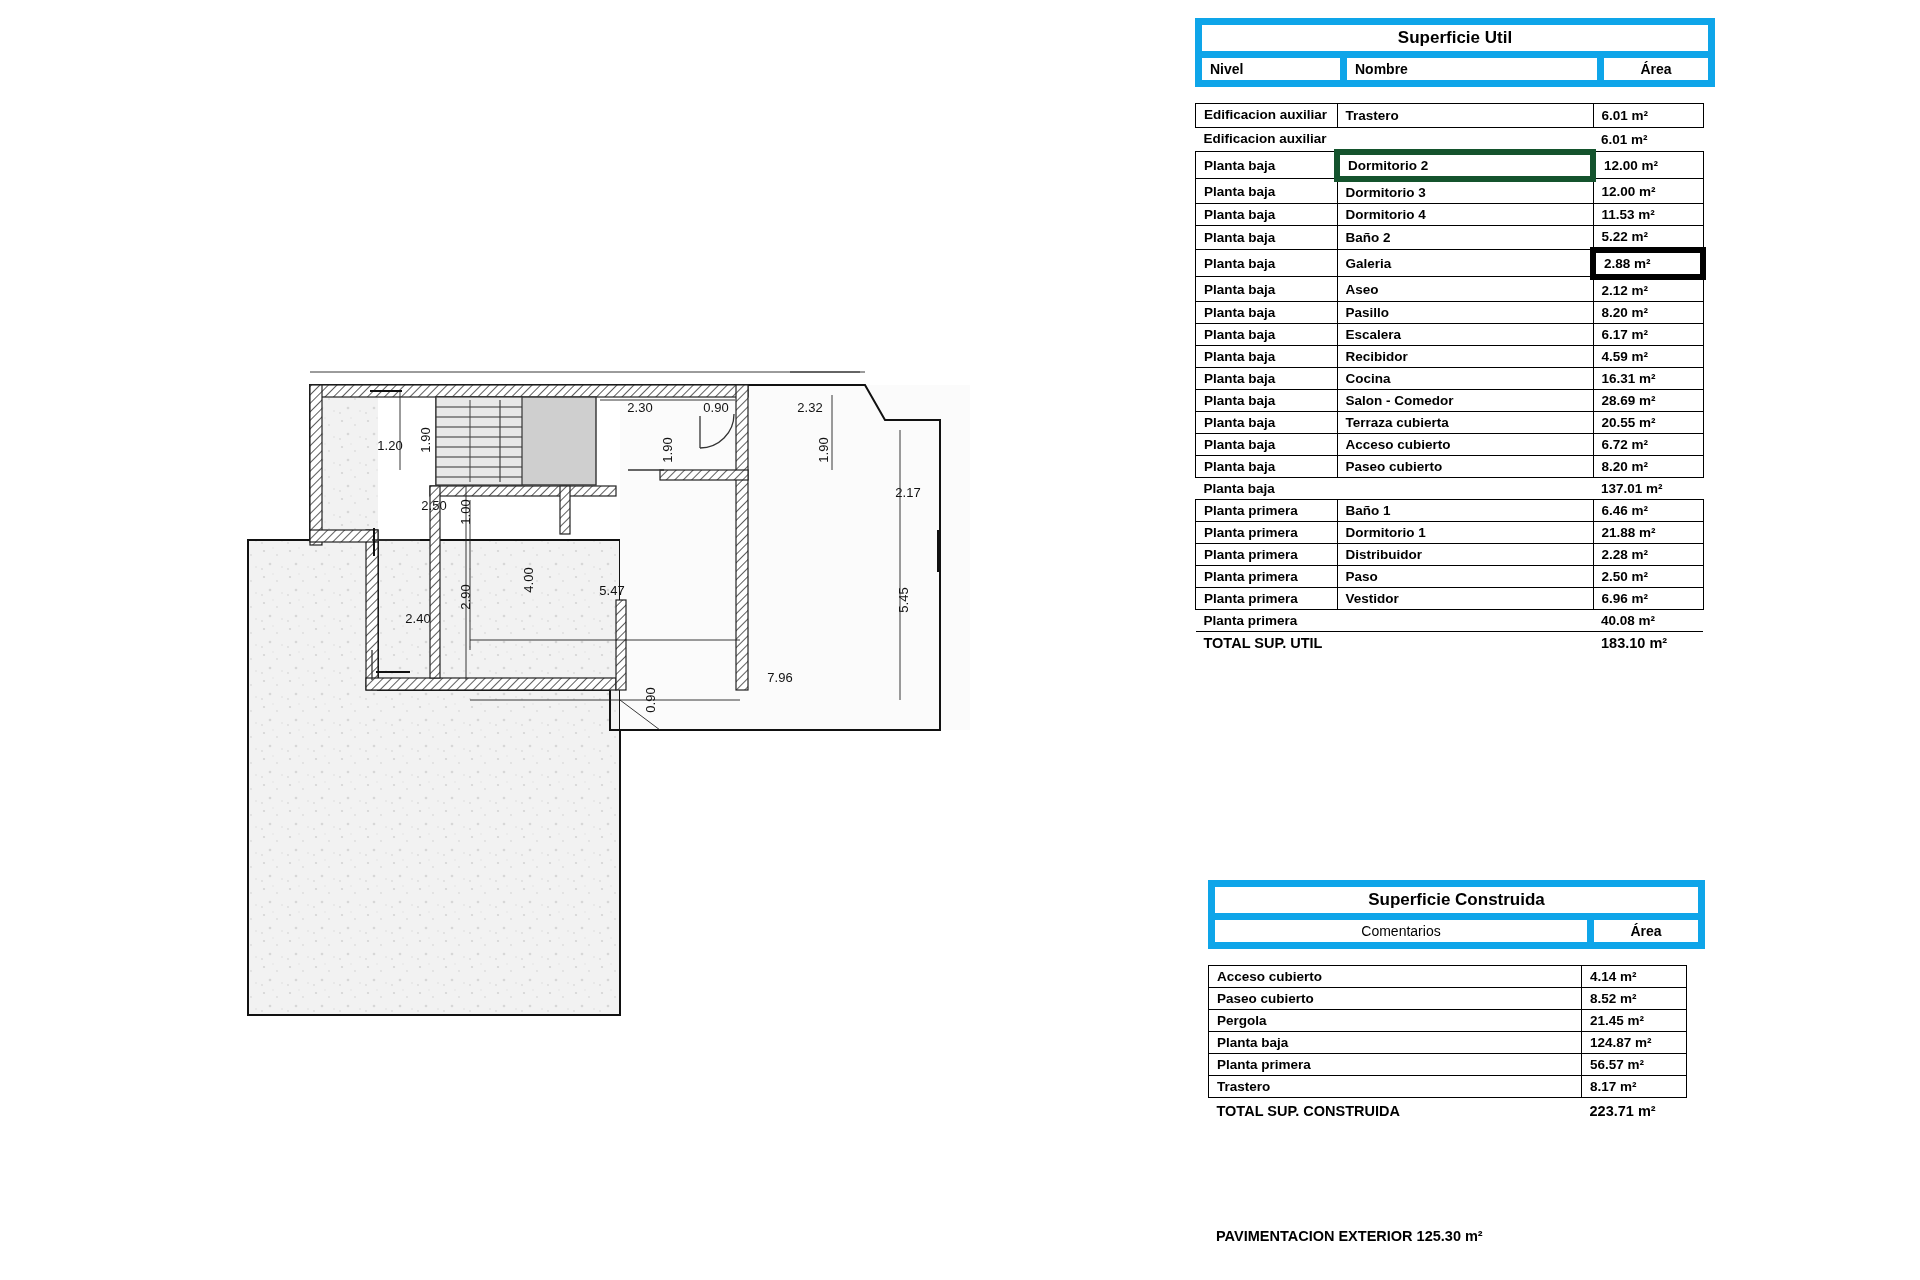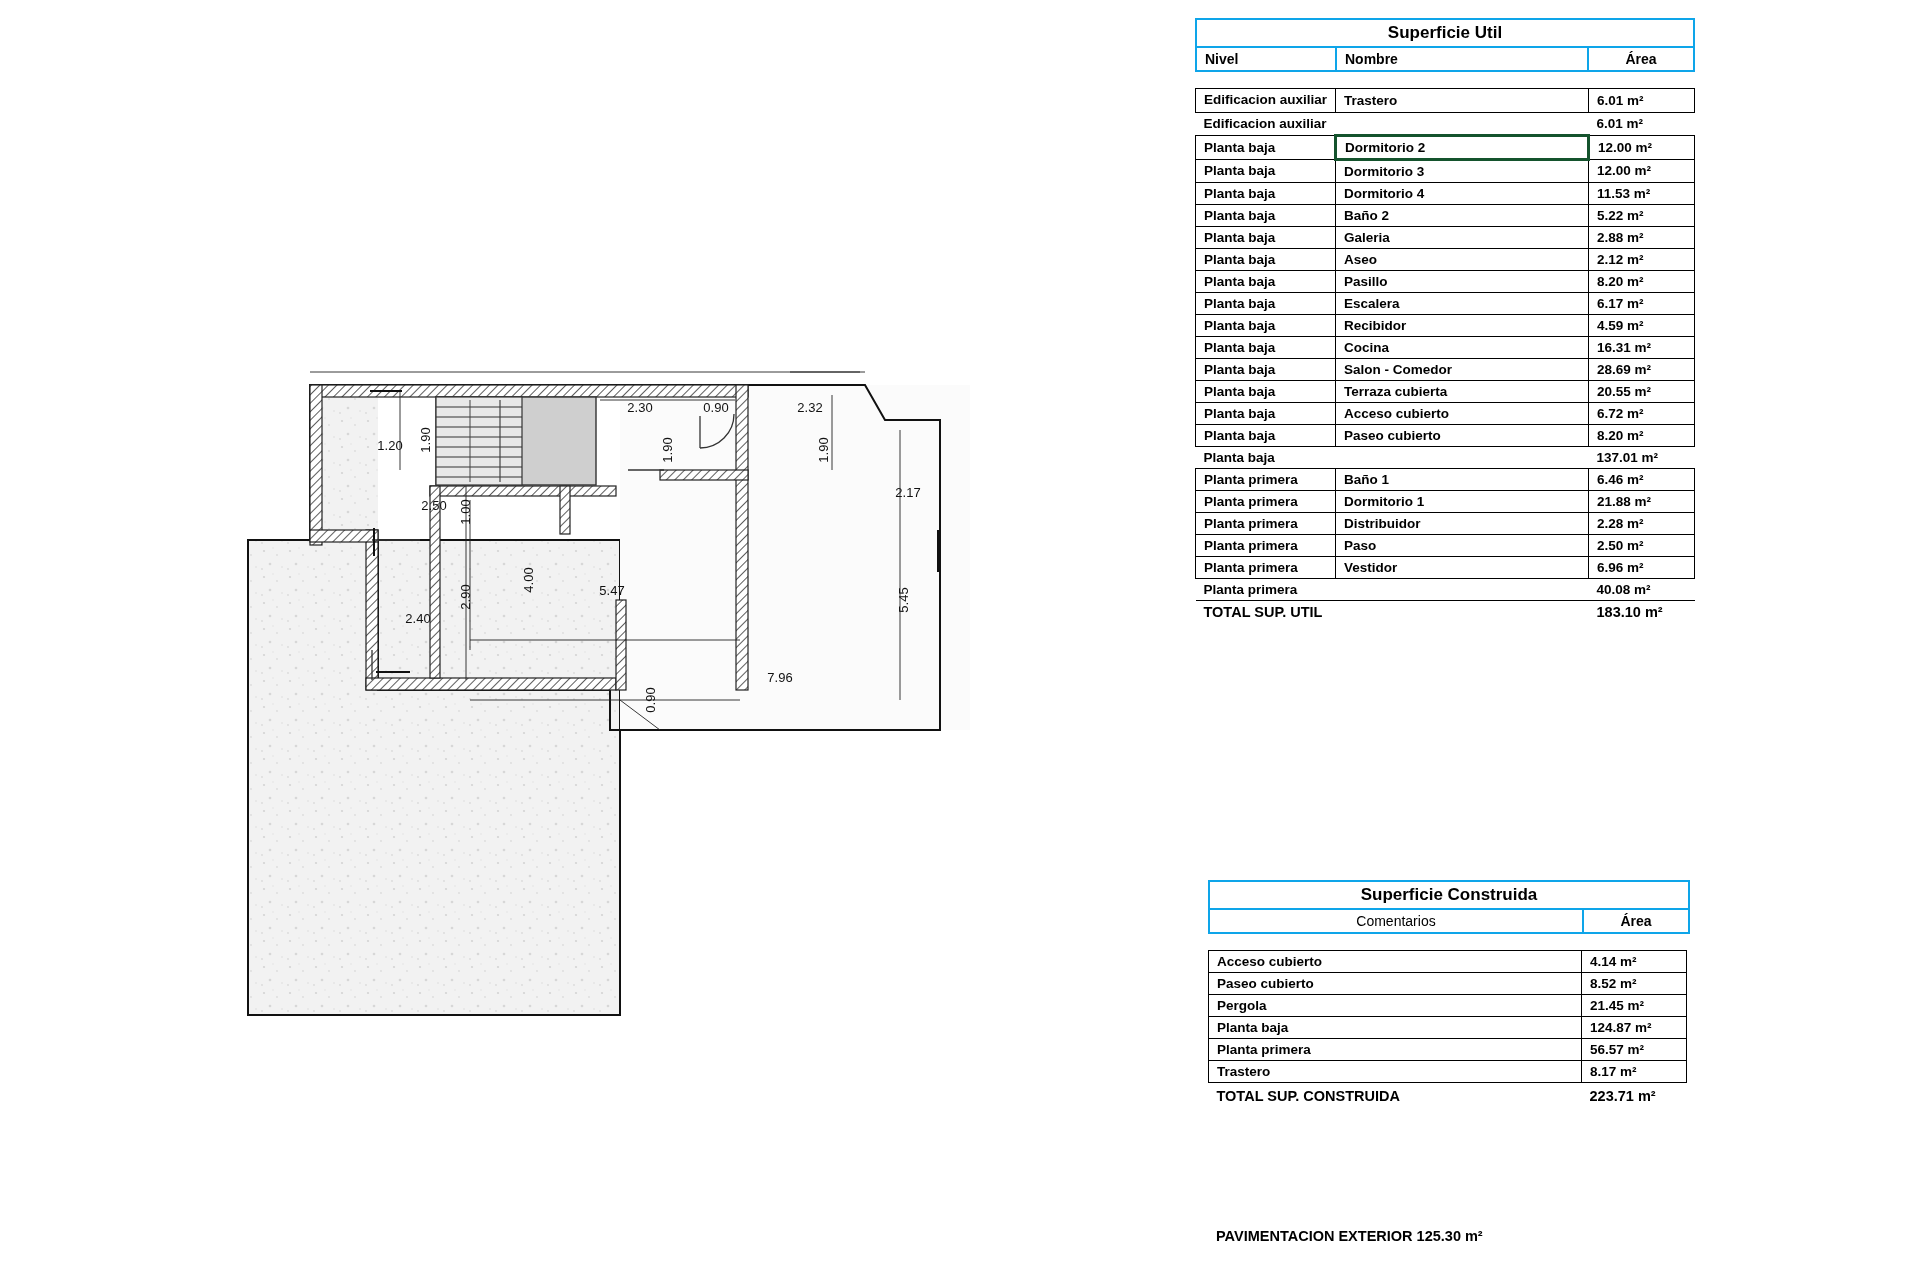--- a/index.html
+++ b/index.html
@@ -33,21 +33,21 @@
   table.sup {
     border-collapse: collapse;
     font-size: 13.5px;
   }
   table.sup td {
     padding: 3px 8px;
     vertical-align: middle;
     white-space: nowrap;
   }
   .bordered td {
-    border: 2px solid #0ea5e9;
+    border: 7px solid #0ea5e9;
   }
   .title-cell {
     text-align: center;
     font-weight: bold;
     font-size: 17px;
     padding: 9px 4px;
   }
   .hdr td {
     font-weight: bold;
     font-size: 14px;
@@ -232,42 +232,42 @@
       <td class="c-nombre" style="border:1px solid #000">Trastero</td>
       <td class="c-area" style="border:1px solid #000">6.01 m²</td>
     </tr>
     <tr class="subtotal">
       <td class="c-nivel" colspan="2">Edificacion auxiliar</td>
       <td class="c-area">6.01 m²</td>
     </tr>
 
     <tr class="row-b">
       <td class="c-nivel" style="border:1px solid #000">Planta baja</td>
-      <td class="c-nombre" style="border:3px solid #14532d">Dormitorio 2</td>
+      <td class="c-nombre" style="border:6px solid #14532d">Dormitorio 2</td>
       <td class="c-area" style="border:1px solid #000">12.00 m²</td>
     </tr>
     <tr class="row-b">
       <td class="c-nivel" style="border:1px solid #000">Planta baja</td>
       <td class="c-nombre" style="border:1px solid #000">Dormitorio 3</td>
       <td class="c-area" style="border:1px solid #000">12.00 m²</td>
     </tr>
     <tr class="row-b">
       <td class="c-nivel" style="border:1px solid #000">Planta baja</td>
       <td class="c-nombre" style="border:1px solid #000">Dormitorio 4</td>
       <td class="c-area" style="border:1px solid #000">11.53 m²</td>
     </tr>
     <tr class="row-b">
       <td class="c-nivel" style="border:1px solid #000">Planta baja</td>
       <td class="c-nombre" style="border:1px solid #000">Baño 2</td>
       <td class="c-area" style="border:1px solid #000">5.22 m²</td>
     </tr>
     <tr class="row-b">
       <td class="c-nivel" style="border:1px solid #000">Planta baja</td>
       <td class="c-nombre" style="border:1px solid #000">Galeria</td>
-      <td class="c-area" style="border:1px solid #000000">2.88 m²</td>
+      <td class="c-area" style="border:6px solid #000000">2.88 m²</td>
     </tr>
     <tr class="row-b">
       <td class="c-nivel" style="border:1px solid #000">Planta baja</td>
       <td class="c-nombre" style="border:1px solid #000">Aseo</td>
       <td class="c-area" style="border:1px solid #000">2.12 m²</td>
     </tr>
     <tr class="row-b">
       <td class="c-nivel" style="border:1px solid #000">Planta baja</td>
       <td class="c-nombre" style="border:1px solid #000">Pasillo</td>
       <td class="c-area" style="border:1px solid #000">8.20 m²</td>

